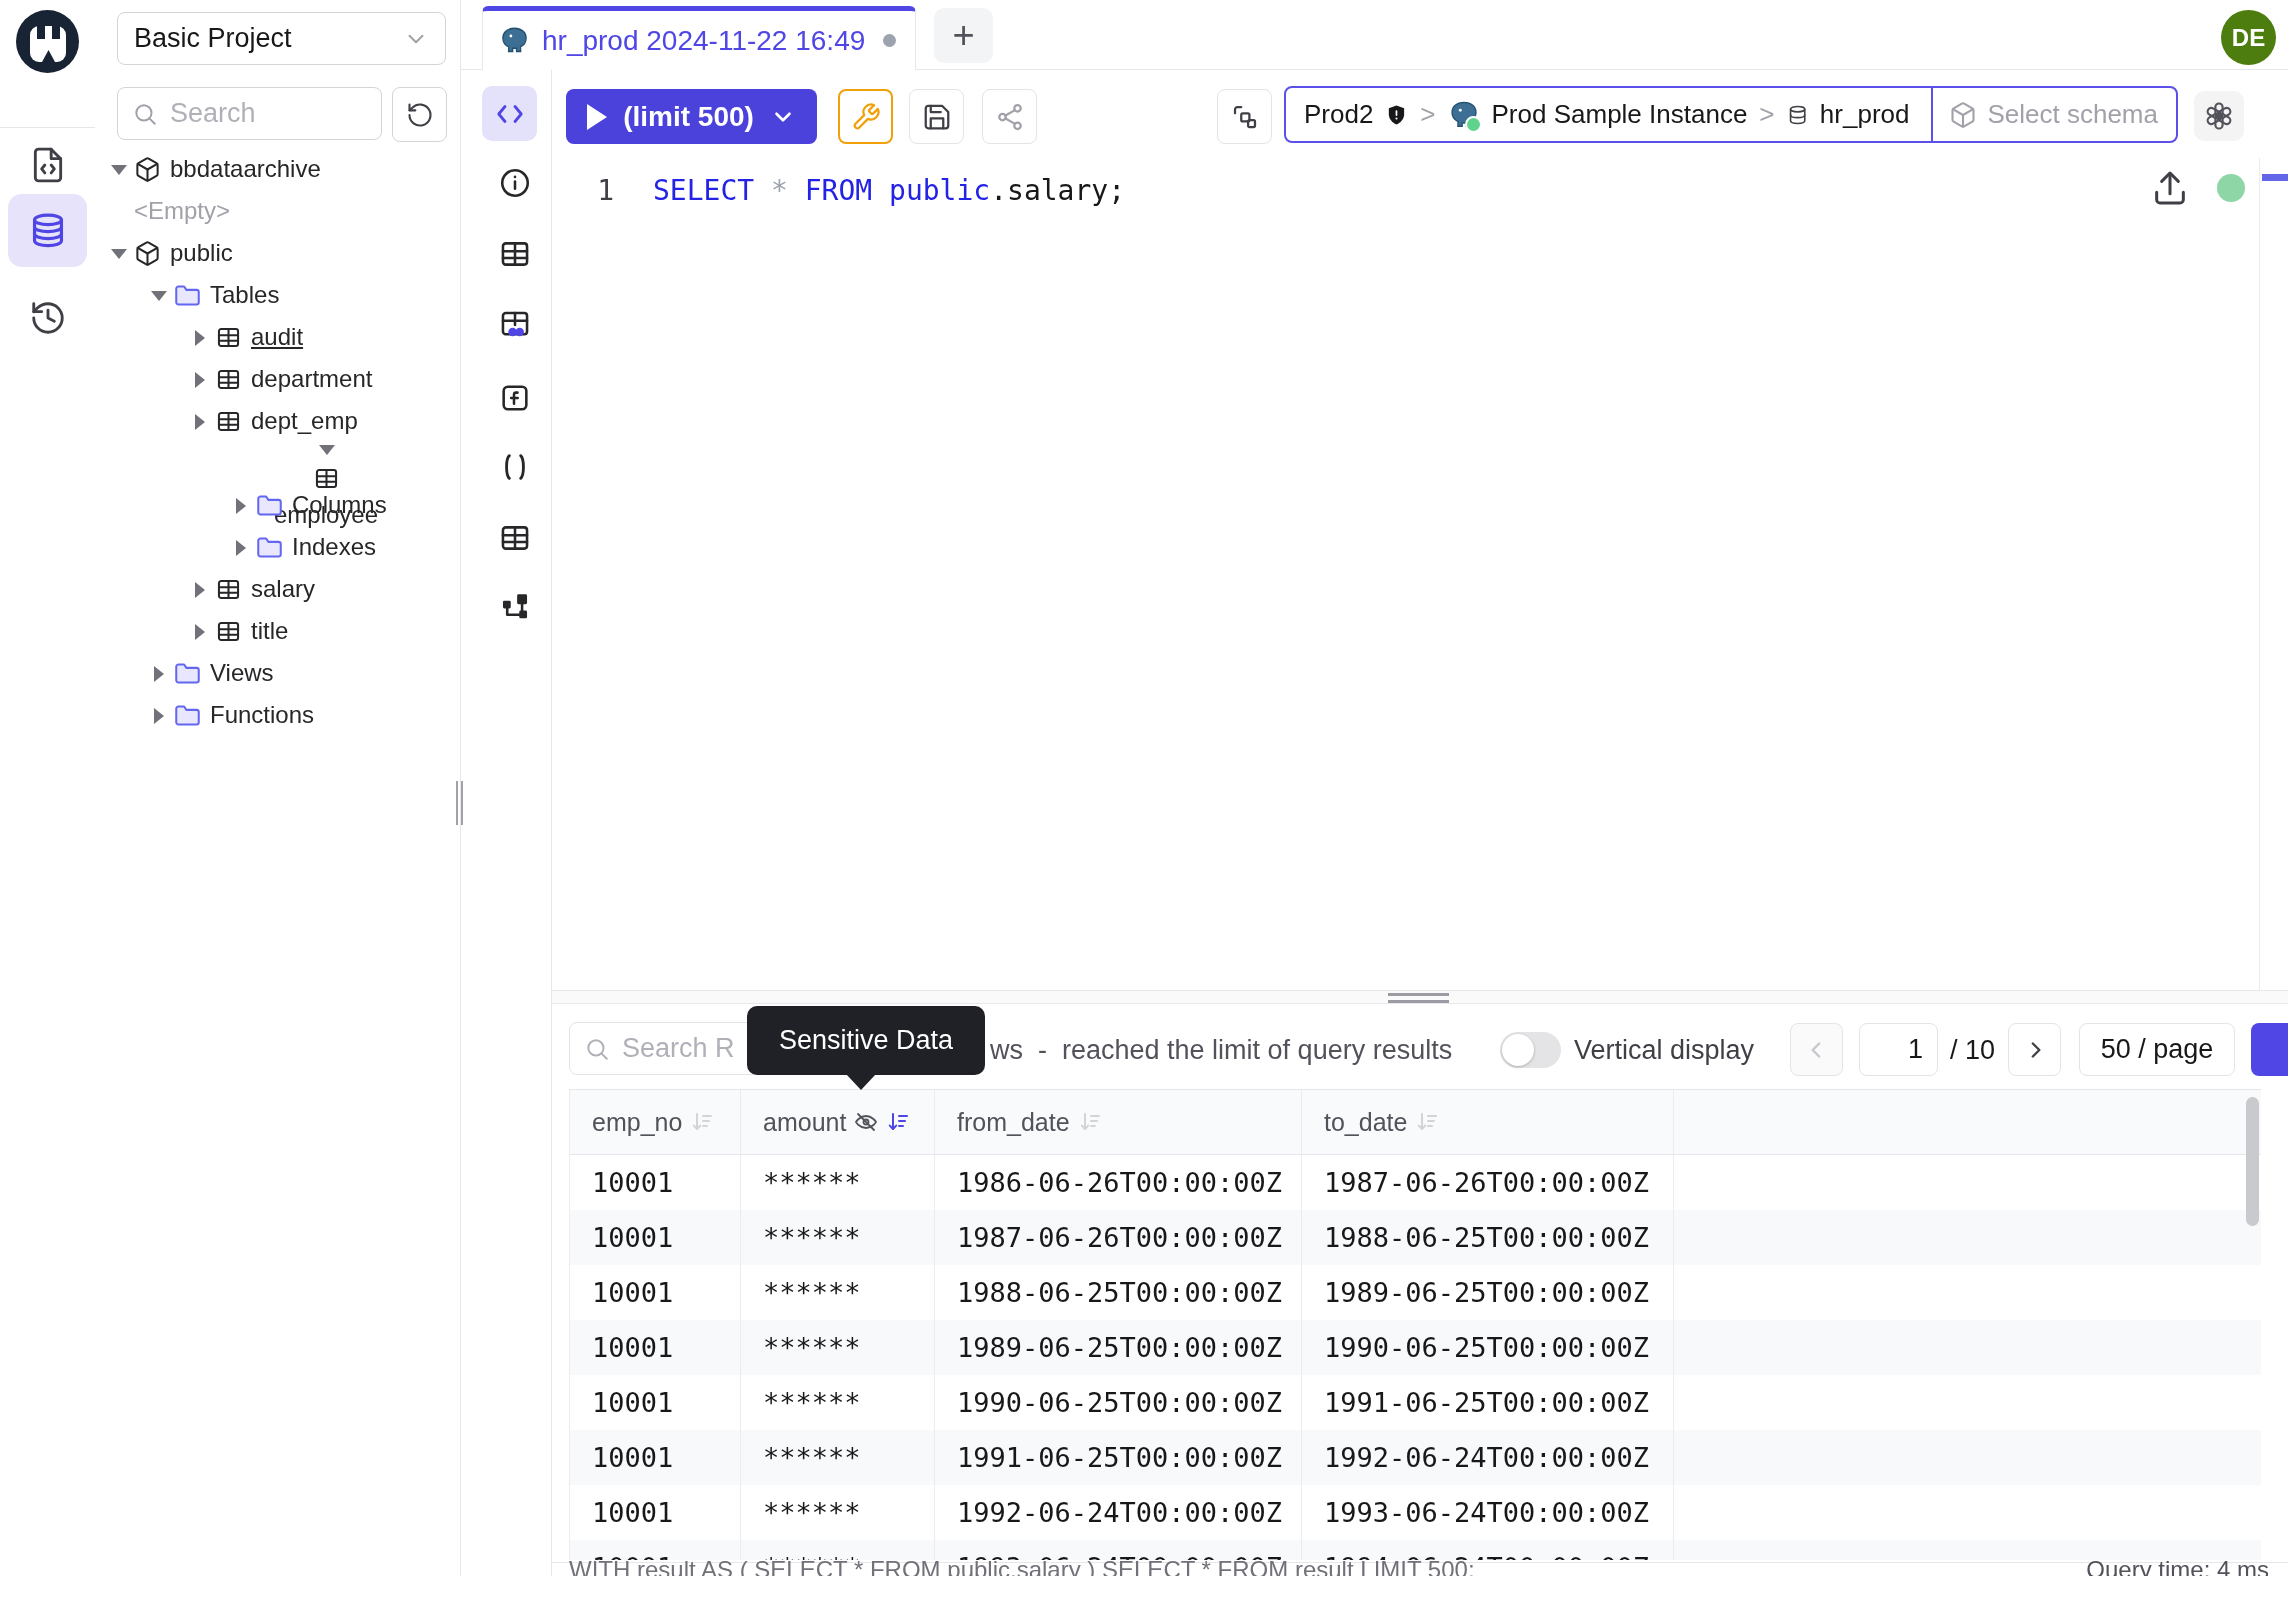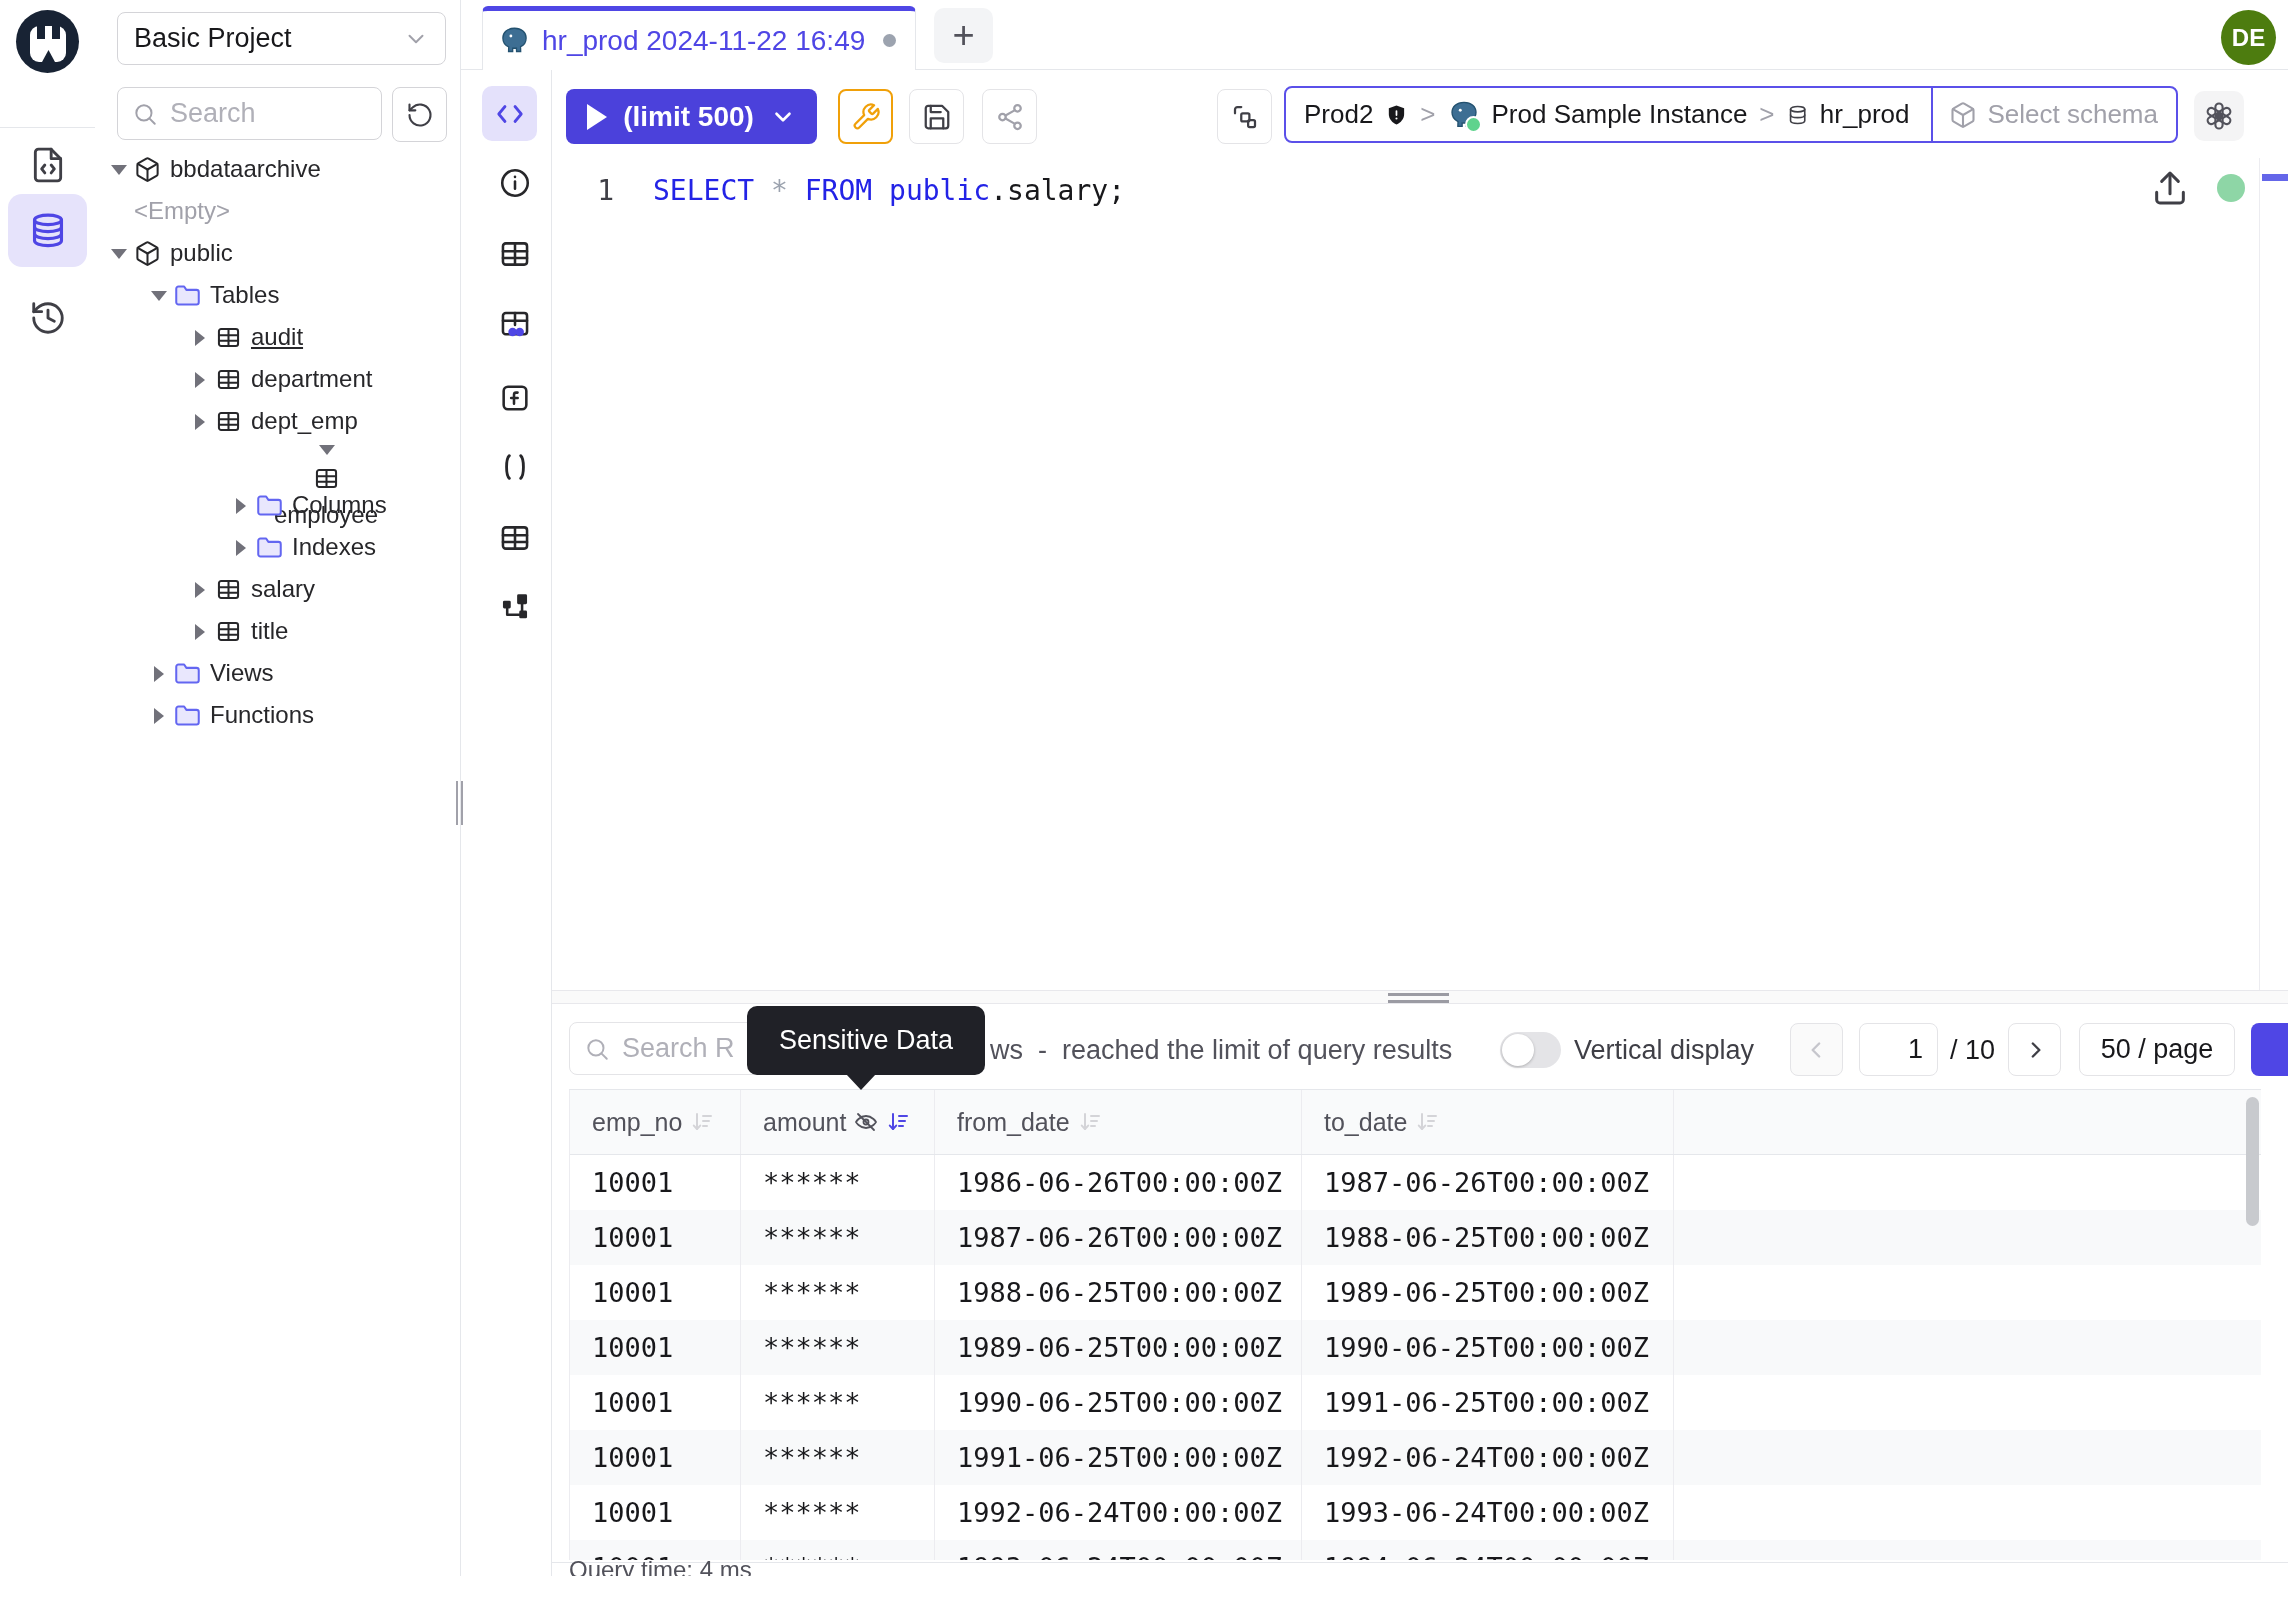--- a/index.html
+++ b/index.html
@@ -635,17 +635,18 @@
           <div class="td c1">******</div>
           <div class="td c2">1993-06-24T00:00:00Z</div>
           <div class="td c3">1994-06-24T00:00:00Z</div>
           <div class="td cf"></div>
         </div>
       </div>
   </div>
   <div id="res-scroll" class="abs"></div>
 
   <div id="res-footer" class="abs">
+    <span class="sql">WITH result AS ( SELECT * FROM public.salary ) SELECT * FROM result LIMIT 500;</span>
     <span class="time">Query time: 4 ms</span>
   </div>
 
 </div>
 
 
 </body></html>

